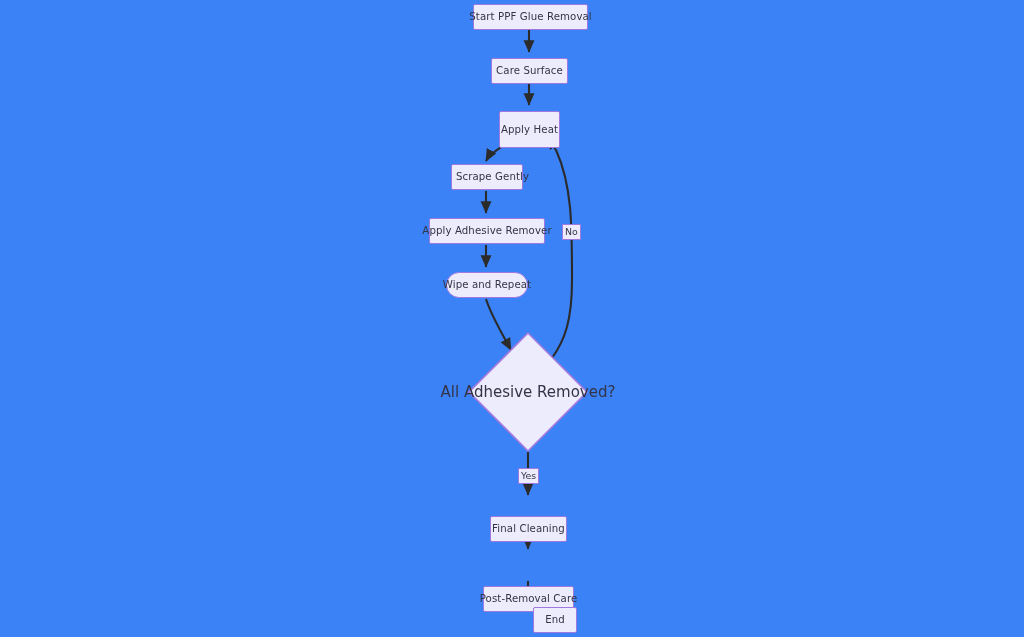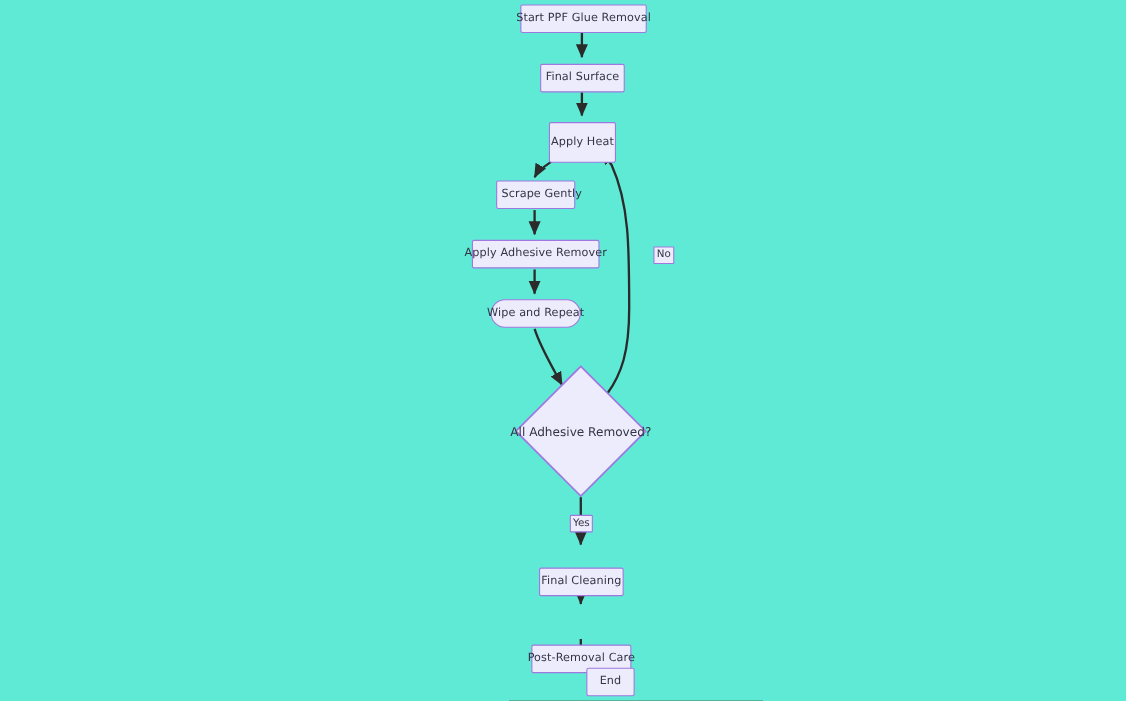--- a/index.html
+++ b/index.html
@@ -5,21 +5,21 @@
 <style>
   html, body {
     margin: 0;
     padding: 0;
     background: #4a7050;
   }
   #canvas {
     position: relative;
     width: 1024px;
     height: 637px;
-    background: #5eead4;
+    background: #3b82f6;
     overflow: hidden;
     font-family: "DejaVu Sans", "Liberation Sans", sans-serif;
   }
   #edge-layer {
     position: absolute;
     left: 0;
     top: 0;
     width: 1024px;
     height: 637px;
     pointer-events: none;
@@ -39,21 +39,21 @@
     white-space: nowrap;
     letter-spacing: 0.1px;
   }
   .node-decision {
     position: absolute;
     box-sizing: border-box;
     display: flex;
     align-items: center;
     justify-content: center;
     color: #343447;
-    font-size: 11px;
+    font-size: 15px;
     white-space: nowrap;
     background: transparent;
     border: none;
   }
   .diamond-shape {
     position: absolute;
     left: 0;
     top: 0;
     width: 100%;
     height: 100%;
@@ -102,21 +102,21 @@
       <path d="M528,527 L528,549"></path>
       <path d="M528,581 L528,603"></path>
     </g>
   </svg>
 
   <div class="node" style="left:473px; top:4px; width:115px; height:26px;">
     <span>Start PPF Glue Removal</span>
   </div>
 
   <div class="node" style="left:491px; top:58px; width:77px; height:26px;">
-    <span>Final Surface</span>
+    <span>Care Surface</span>
   </div>
 
   <div class="node" style="left:499px; top:111px; width:61px; height:37px;">
     <span>Apply Heat</span>
   </div>
 
   <div class="node" style="left:451px; top:164px; width:72px; height:26px;padding-left:11px;">
     <span>Scrape Gently</span>
   </div>
 
@@ -140,21 +140,21 @@
   </div>
 
   <div class="node" style="left:483px; top:554px; width:91px; height:26px;margin-top:32px;">
     <span>Post-Removal Care</span>
   </div>
 
   <div class="node" style="left:533px; top:607px; width:44px; height:26px;">
     <span>End</span>
   </div>
 
-  <div class="edge-label" style="left:594px; top:224px;">
+  <div class="edge-label" style="left:562px; top:224px;">
     <span>No</span>
   </div>
 
   <div class="edge-label" style="left:518px; top:468px;">
     <span>Yes</span>
   </div>
 
 </div>
 
 </body></html>

